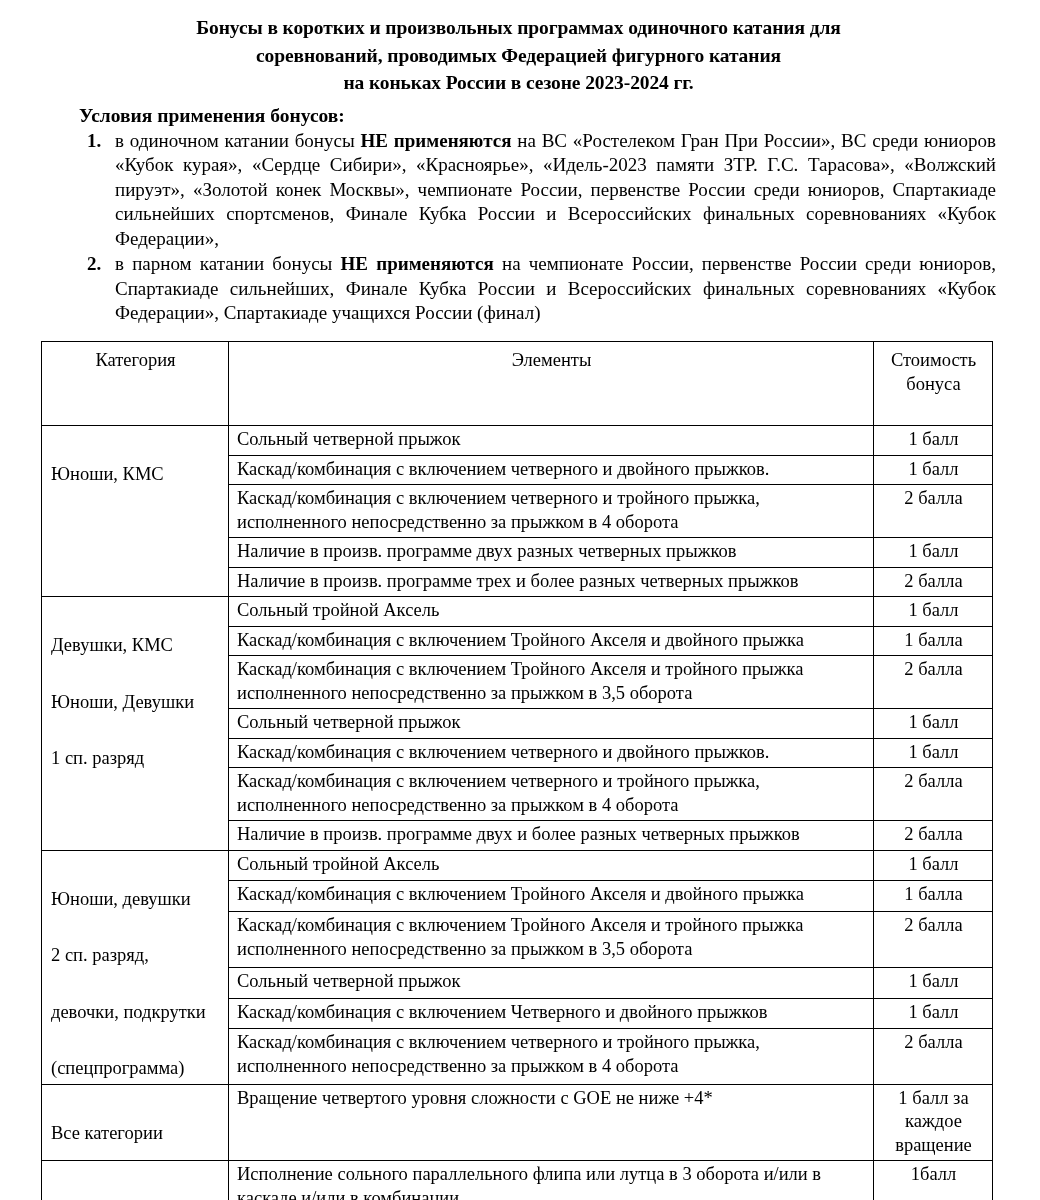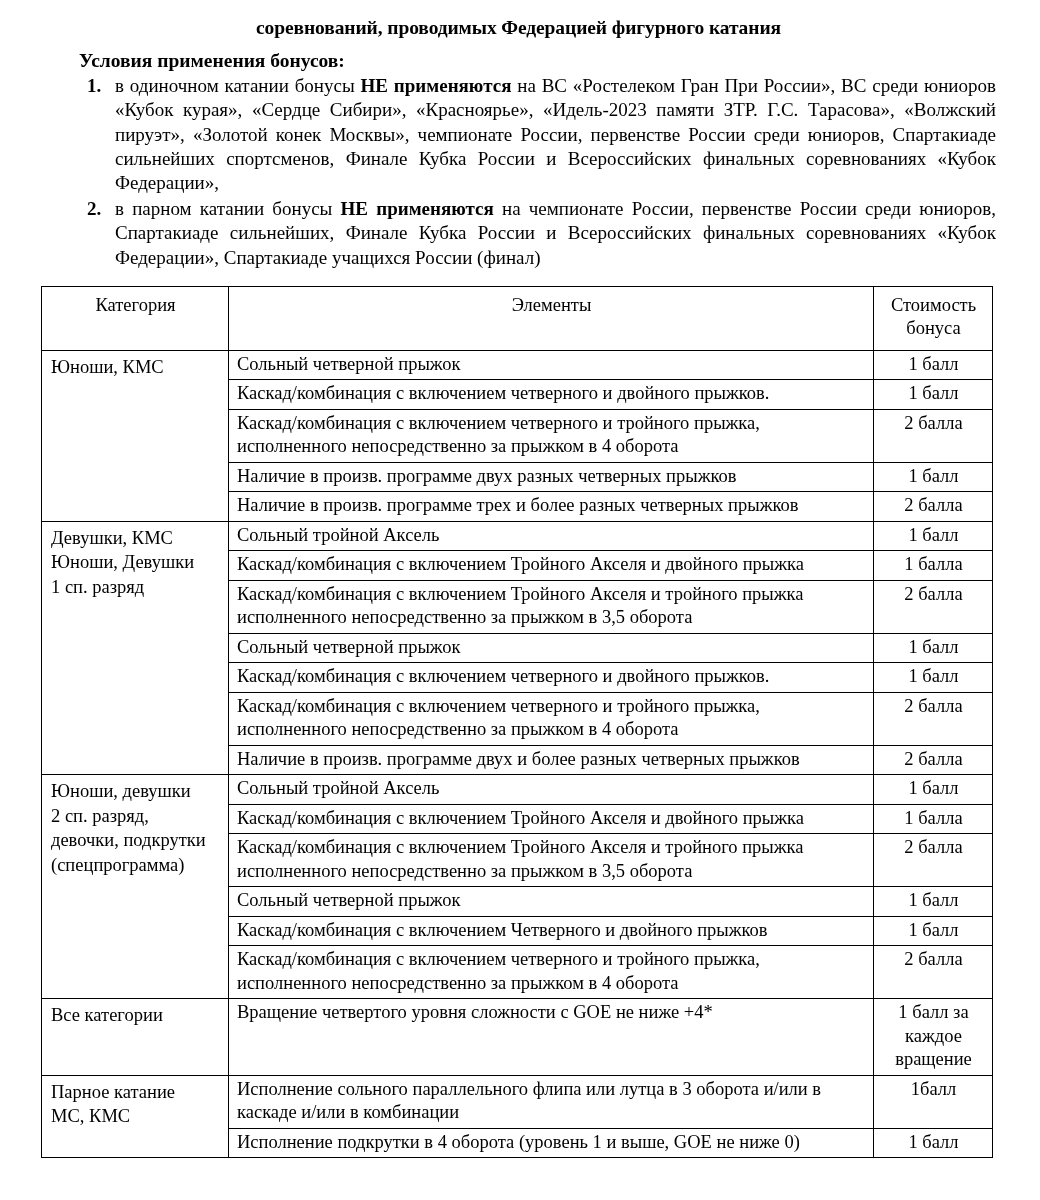--- a/index.html
+++ b/index.html
@@ -88,47 +88,49 @@
     border: 1px solid #000000;
     vertical-align: top;
     font-size: 18.5px;
     line-height: 1.27;
     padding: 2px 5px 3px 6px;
     font-weight: normal;
   }
   table.bonus-table thead th {
     text-align: center;
     padding-top: 7px;
-    padding-bottom: 6px;
+    padding-bottom: 26px;
     height: 50px;
     vertical-align: top;
   }
   table.bonus-table td.cat-cell {
     padding-top: 4px;
     padding-left: 9px;
     line-height: 1.33;
   }
   table.bonus-table td.elem-cell {
     padding-left: 8px;
     margin-left: 28px;
   }
   table.bonus-table td.cost-cell {
     padding-left: 6px;
     white-space: normal;
     text-align: center;
   }
-  .cat-line { display: block; }
+  .cat-line { display: block; margin-top: 32px; }
 </style>
 </head>
 <body>
 
 <div class="page">
 
   <div class="doc-title">
+    <span class="tline">Бонусы в коротких и произвольных программах одиночного катания для</span>
     <span class="tline">соревнований, проводимых Федерацией фигурного катания</span>
+    <span class="tline">на коньках России в сезоне 2023-2024 гг.</span>
   </div>
 
   <div class="conditions">
     <div class="conditions-heading">Условия применения бонусов:</div>
     <ol class="cond-list">
       <li>
         <span>в одиночном катании бонусы </span><span class="neg">НЕ применяются</span><span> на ВС «Ростелеком Гран При России», ВС среди юниоров «Кубок курая», «Сердце Сибири», «Красноярье», «Идель-2023 памяти ЗТР. Г.С. Тарасова», «Волжский пируэт», «Золотой конек Москвы», чемпионате России, первенстве России среди юниоров, Спартакиаде сильнейших спортсменов, Финале Кубка России и Всероссийских финальных соревнованиях «Кубок Федерации»,</span>
       </li>
       <li>
         <span>в парном катании бонусы </span><span class="neg">НЕ применяются</span><span> на чемпионате России, первенстве России среди юниоров, Спартакиаде сильнейших, Финале Кубка России и Всероссийских финальных соревнованиях «Кубок Федерации», Спартакиаде учащихся России (финал)</span>

